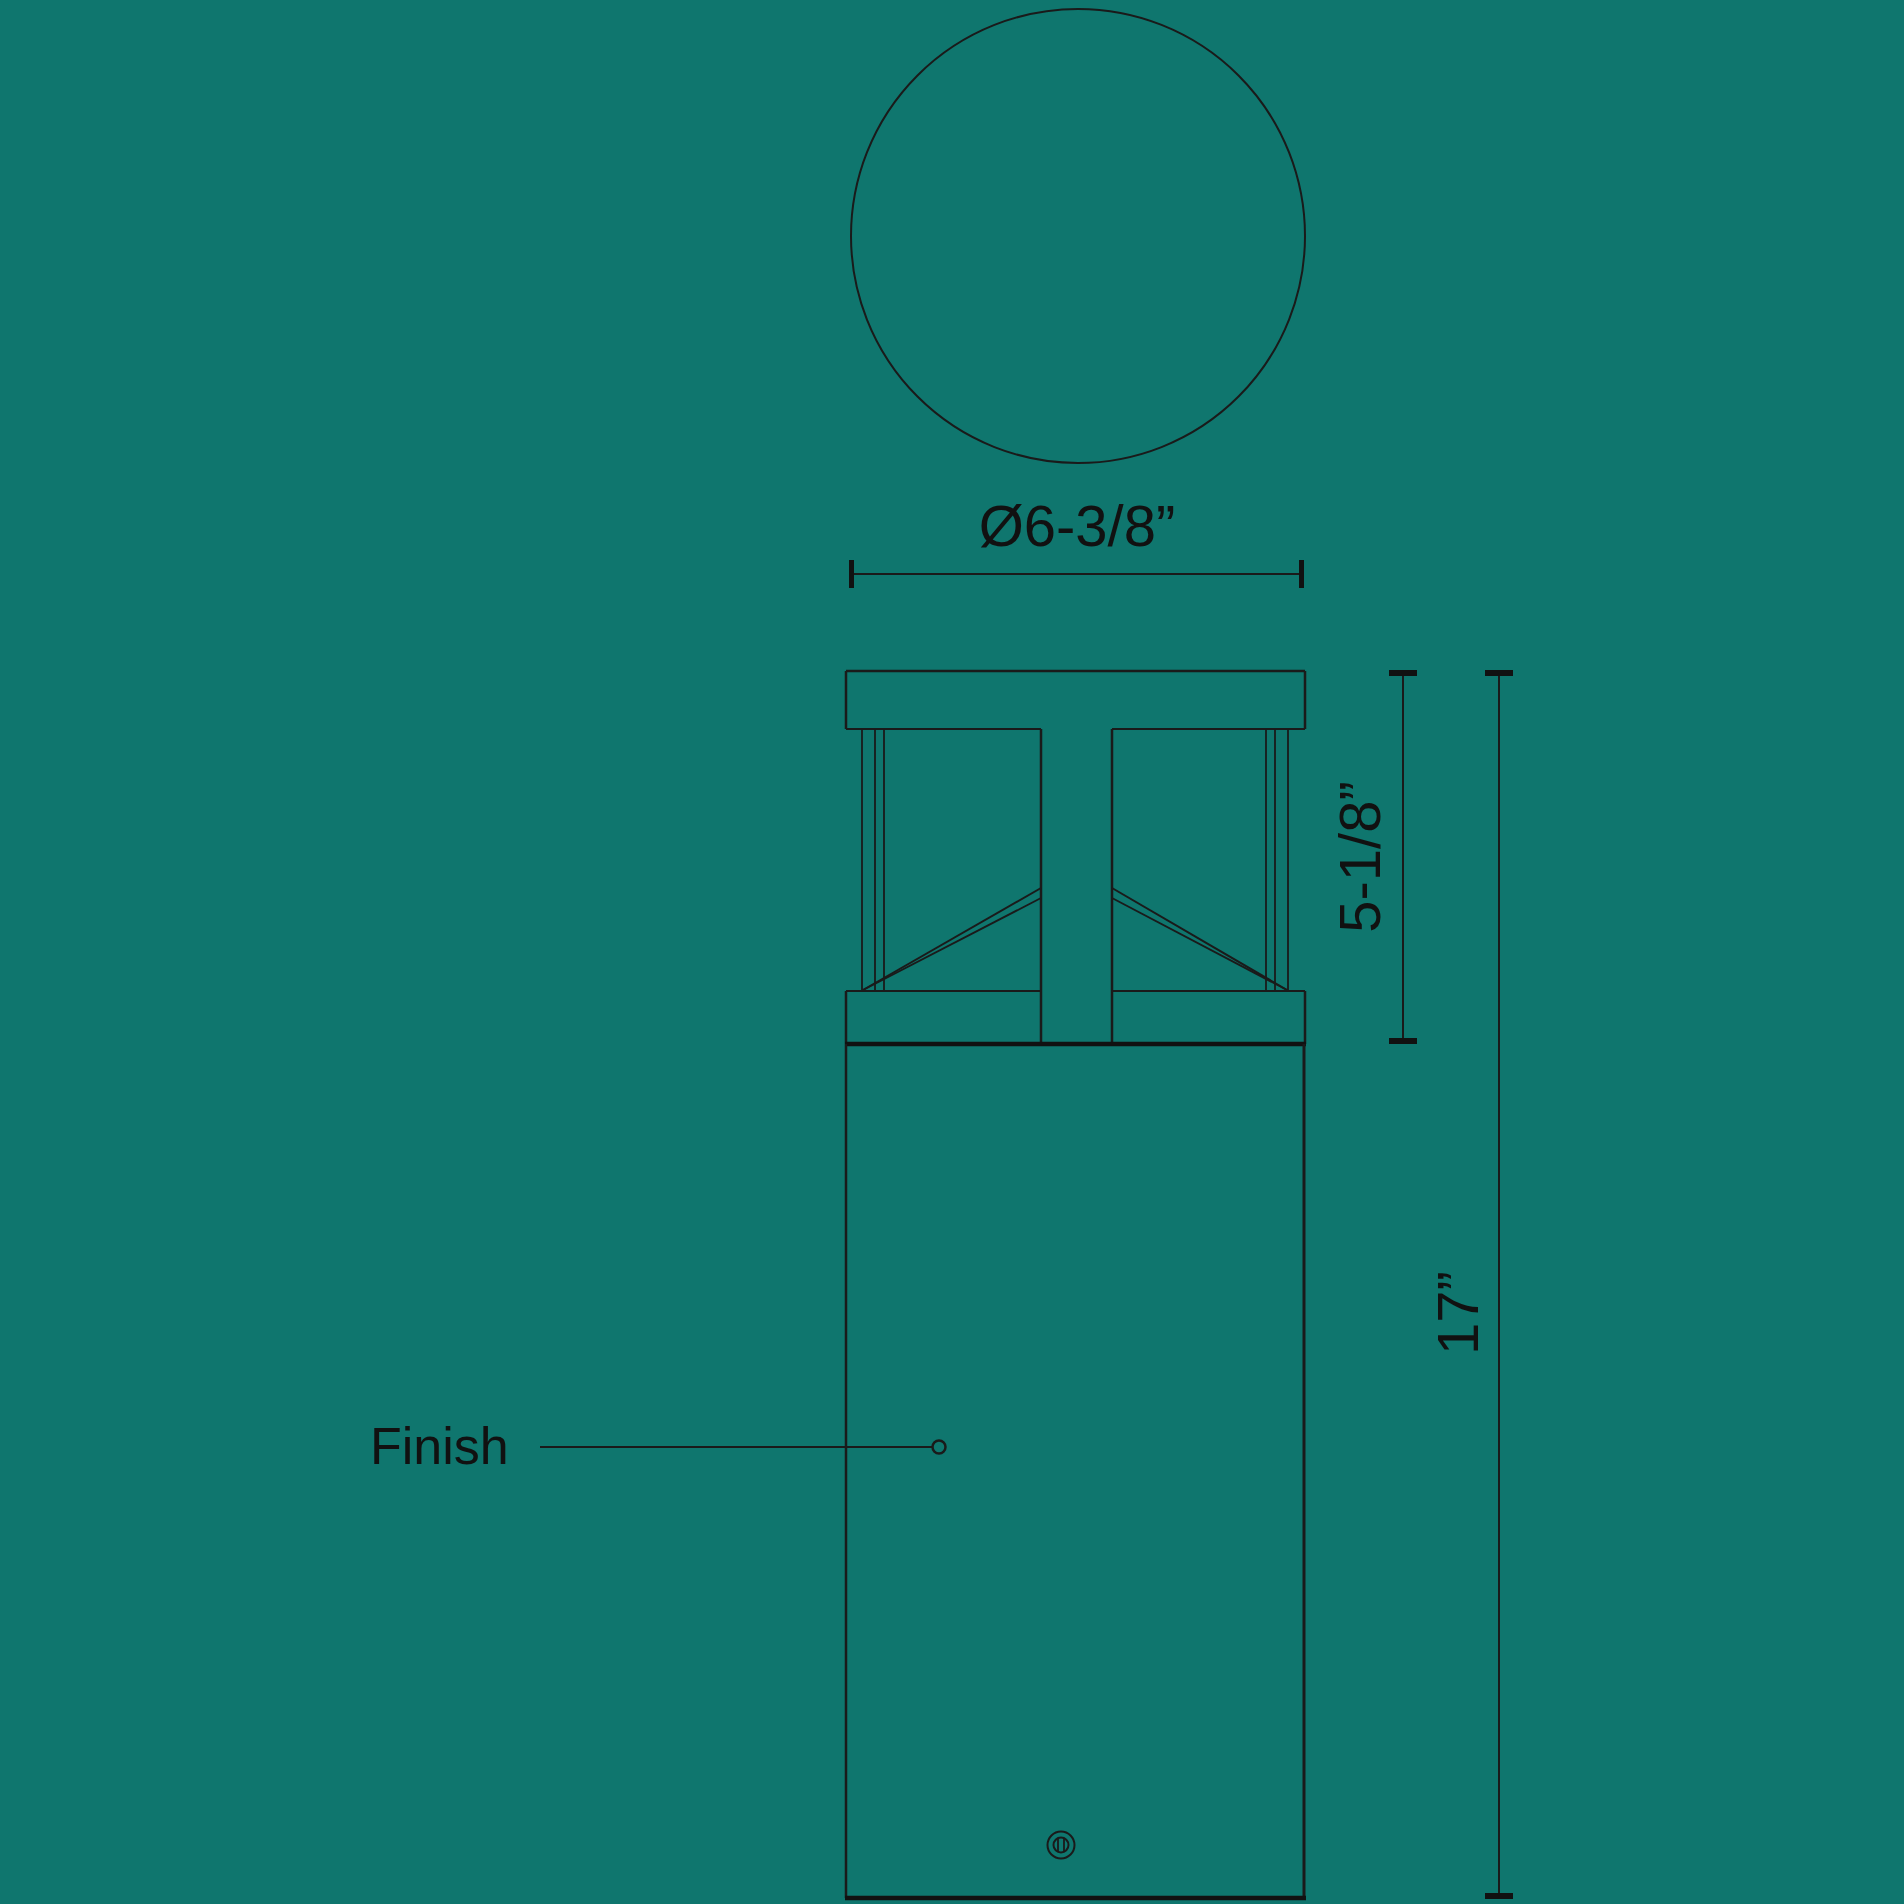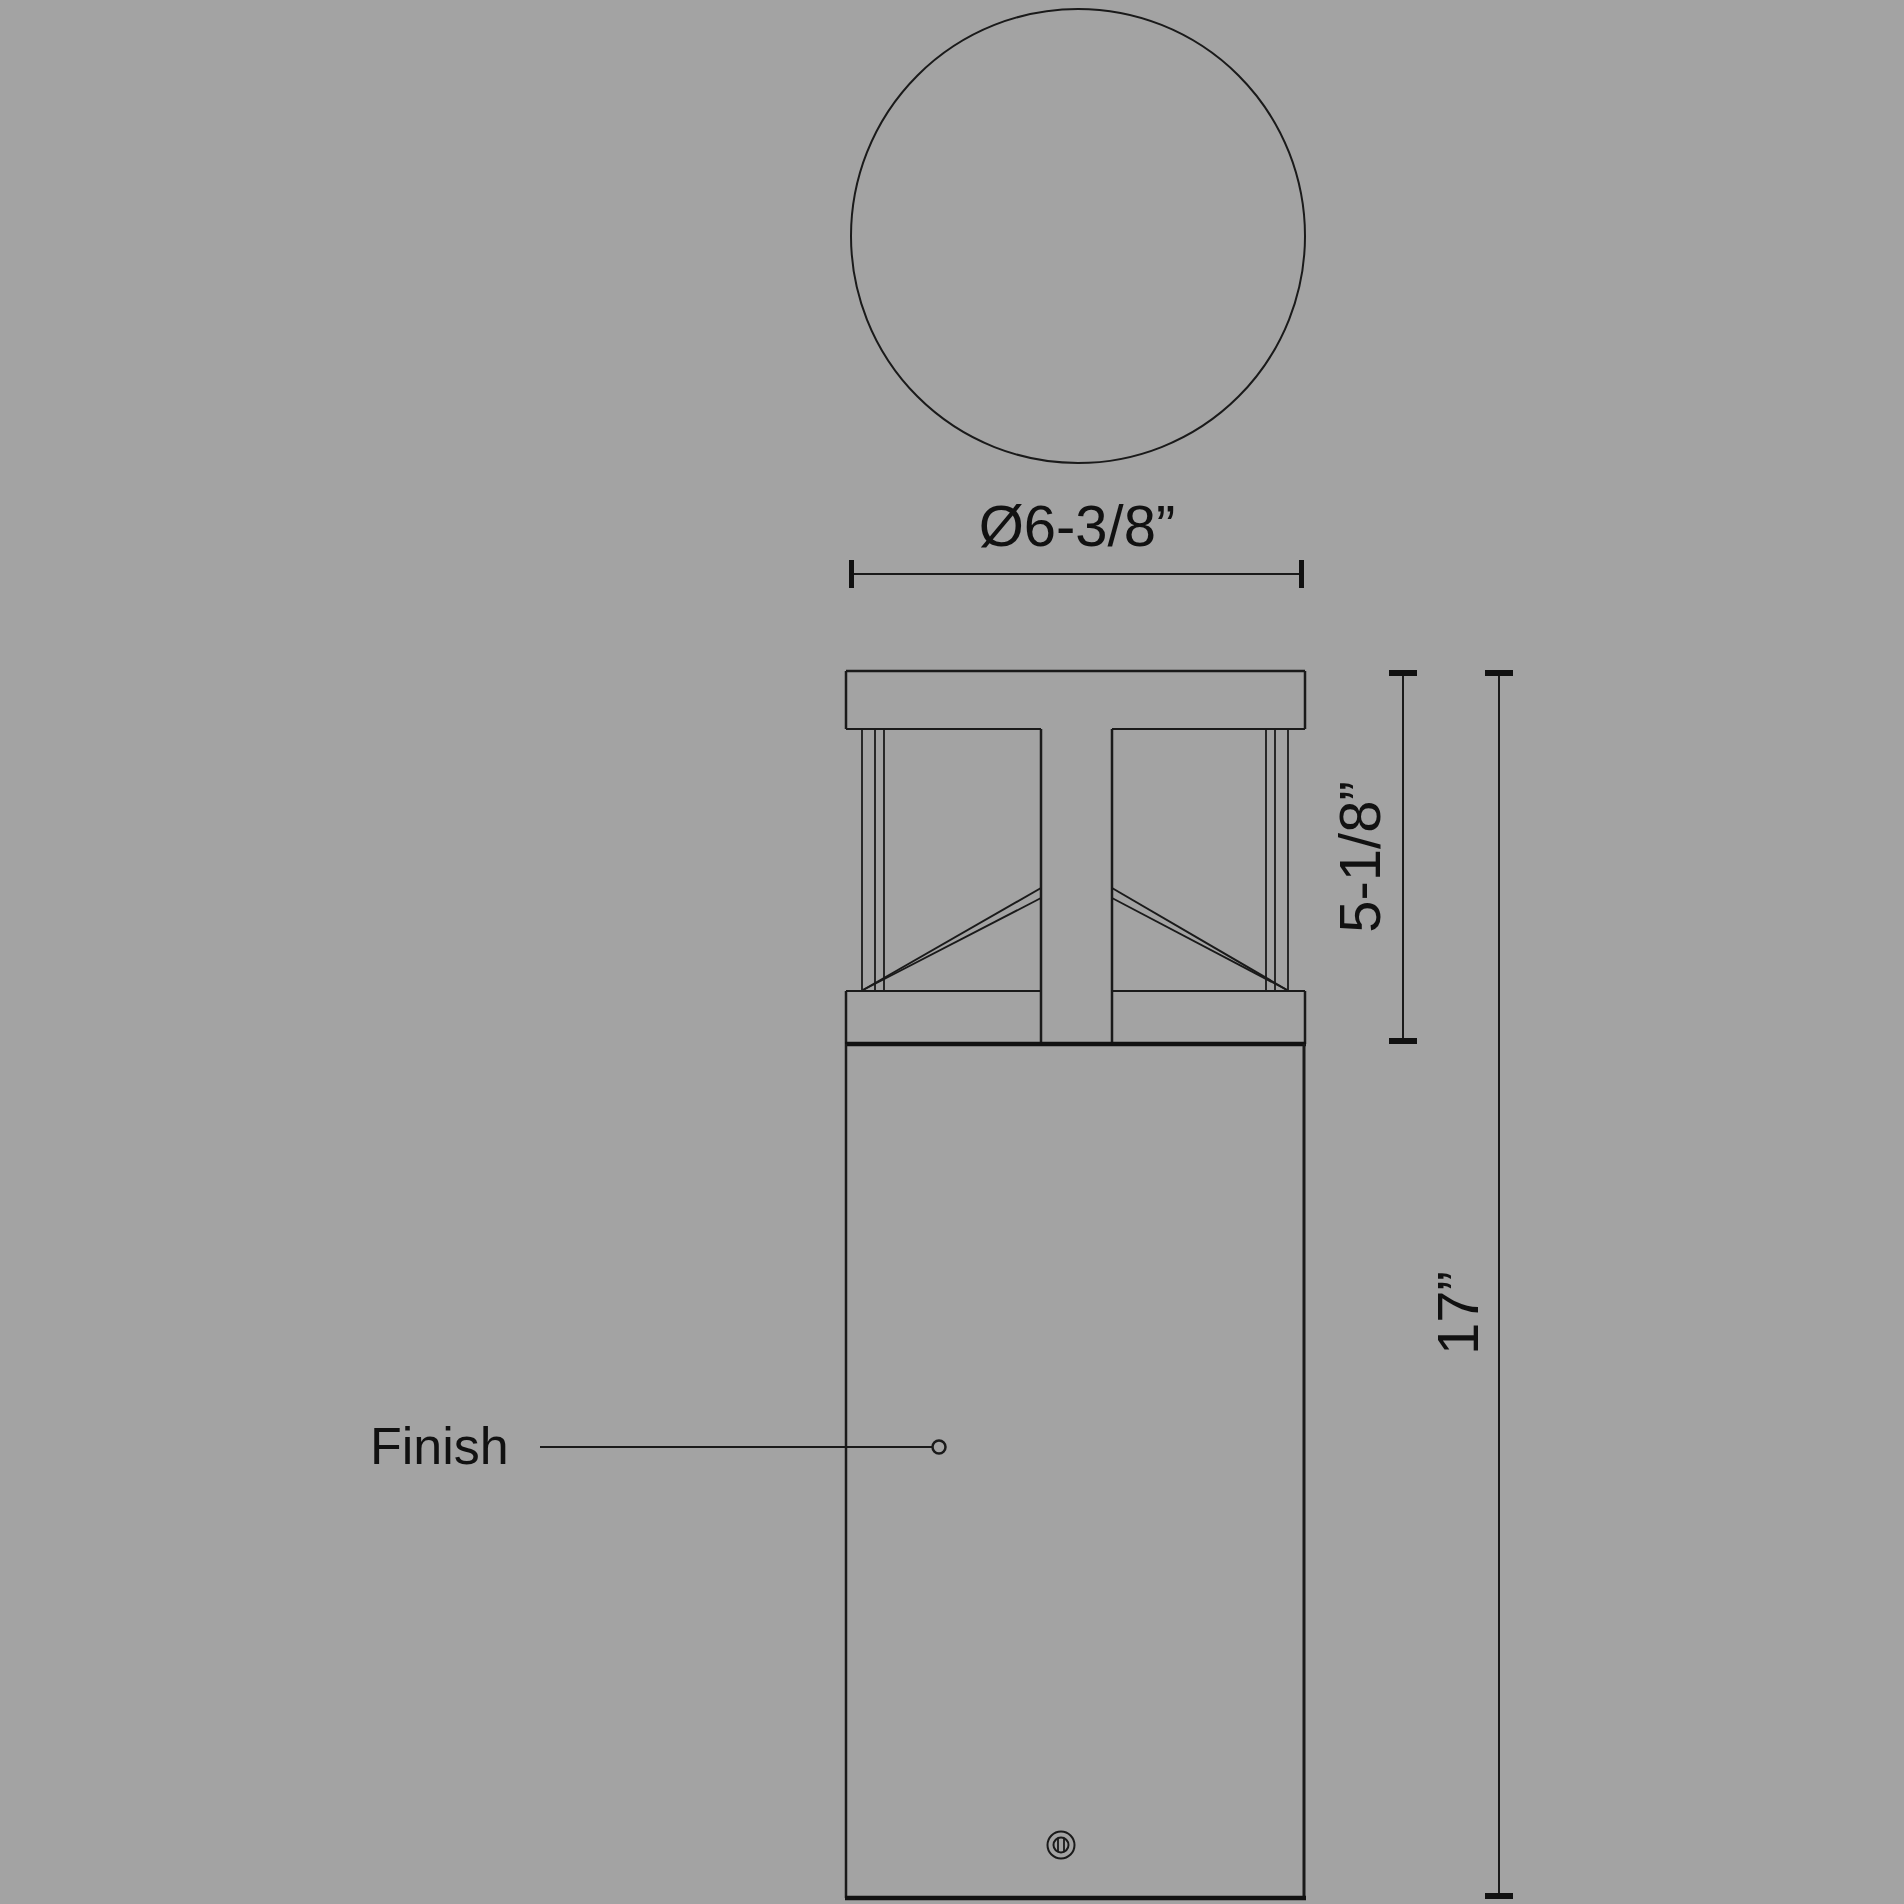--- a/index.html
+++ b/index.html
@@ -4,21 +4,21 @@
 <style>
   html, body {
     margin: 0;
     padding: 0;
     background: #ffffff;
   }
   .canvas {
     position: relative;
     width: 1904px;
     height: 1904px;
-    background: #a3a3a3;
+    background: #0f766e;
     overflow: hidden;
   }
   svg.drawing {
     position: absolute;
     left: 0;
     top: 0;
     width: 1904px;
     height: 1904px;
   }
   .ln {

